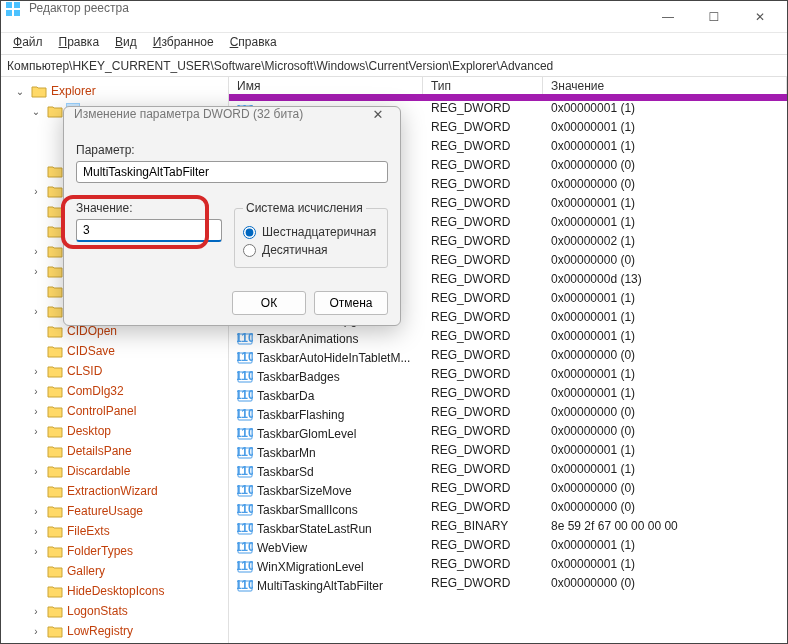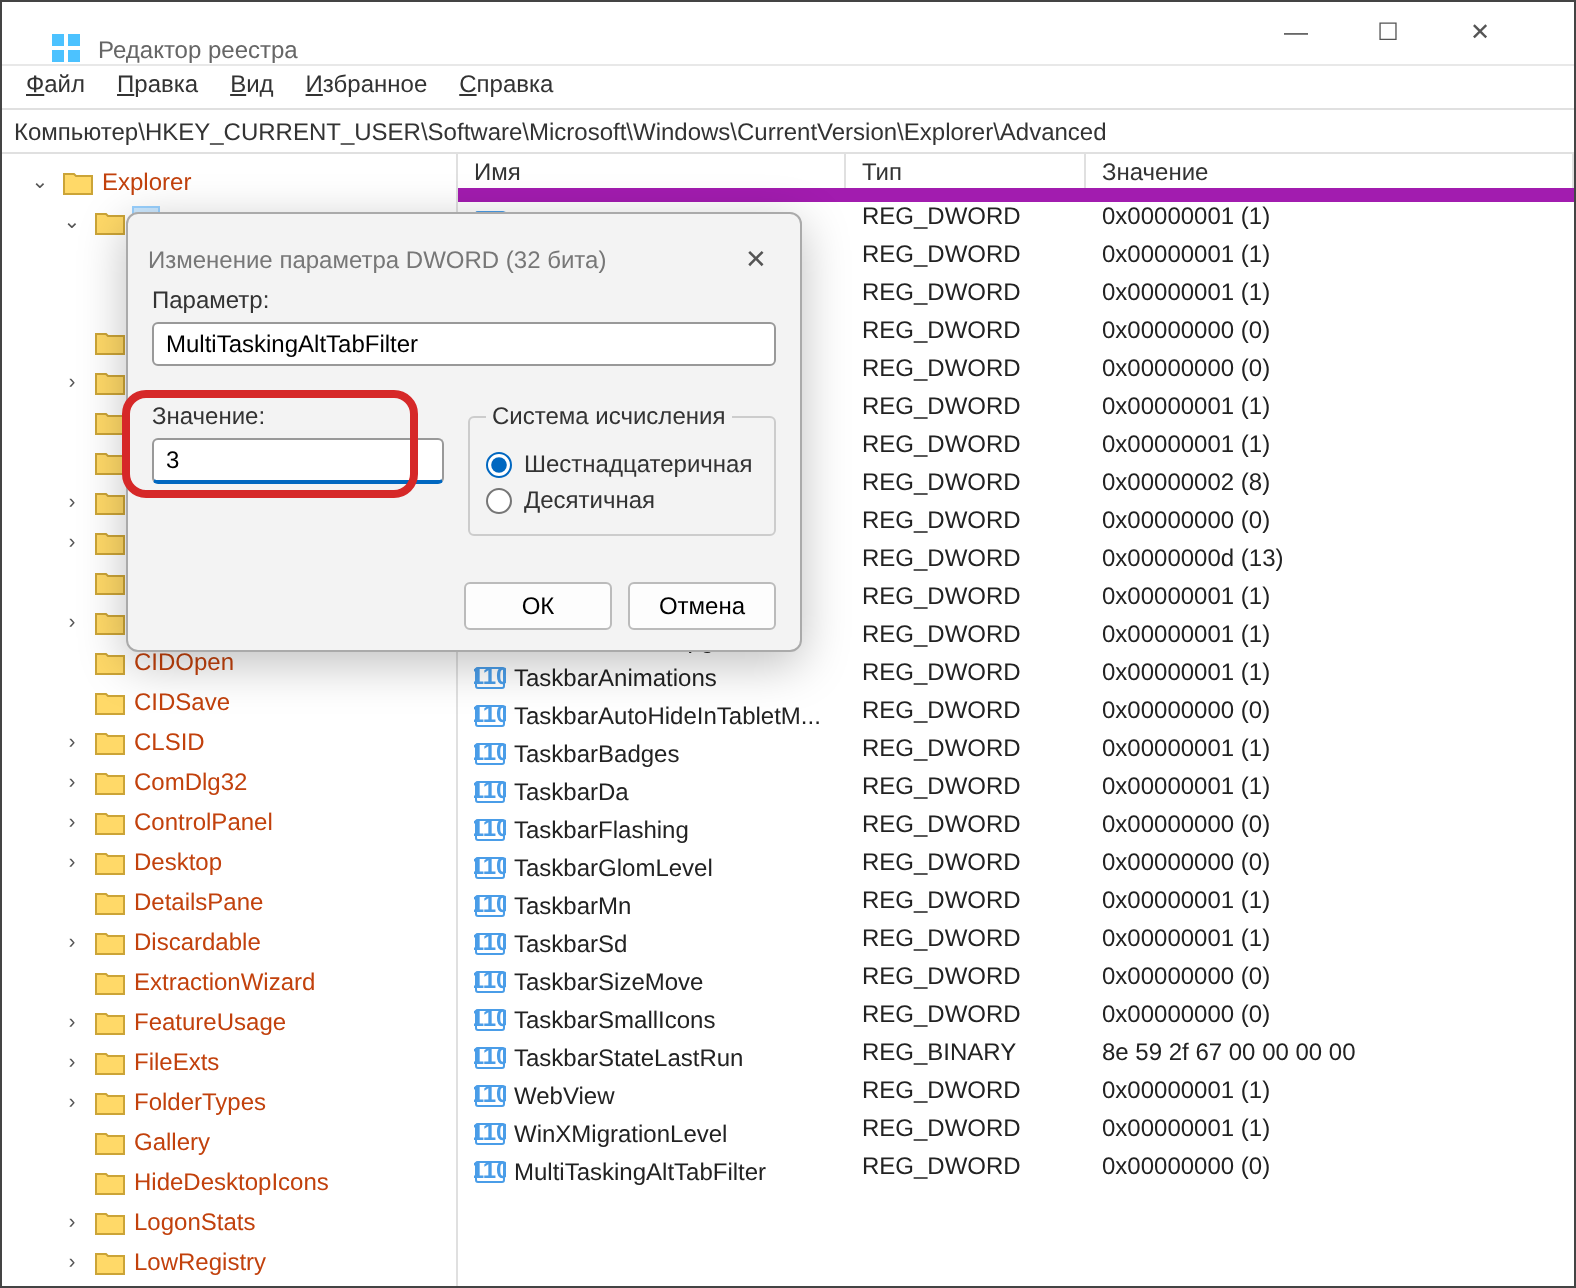--- a/index.html
+++ b/index.html
@@ -1,17 +1,17 @@
 <!DOCTYPE html>
 <html><head>
 <meta charset="utf-8">
 <style>
 *{box-sizing:border-box;margin:0;padding:0;font-family:"Segoe UI",Tahoma,sans-serif;font-size:12px;user-select:none}
 body{background:#fff;width:788px;height:644px;overflow:hidden;position:relative;border:1px solid #444}
-.titlebar{height:32px;display:flex;align-items:flex-end;padding:0 24px;background:#fff;border-bottom:1px solid #e8e8e8}
+.titlebar{height:32px;display:flex;align-items:flex-start;padding:0 4px;background:#fff;border-bottom:1px solid #e8e8e8}
 .titlebar .appicon{width:16px;height:16px;margin-right:8px}
 .titlebar .title{color:#666;flex:1}
 .titlebar .winbtn{width:46px;height:32px;display:flex;align-items:center;justify-content:center;color:#555}
 .menubar{height:22px;display:flex;padding:0 4px;background:#fff;border-bottom:1px solid #e0e0e0}
 .menubar .menuitem{padding:2px 8px;color:#333}
 .menubar .menuitem u{text-decoration:underline}
 .addressbar{height:22px;display:flex;align-items:center;padding:0 6px;background:#fff;border-bottom:1px solid #e0e0e0;color:#333}
 .content{display:flex;height:calc(100% - 76px)}
 .tree{width:228px;border-right:1px solid #e0e0e0;overflow-y:auto;overflow-x:hidden;background:#fff;padding-top:4px}
 .trow{display:flex;align-items:center;height:20px;padding-left:4px;white-space:nowrap}
@@ -22,21 +22,21 @@
 .trow.sel .lbl{background:#cce8ff;outline:1px solid #99d1ff;padding:0 2px}
 .list{flex:1;overflow:auto;background:#fff}
 .lhead{display:flex;height:24px;align-items:center;border-bottom:7px solid #a21caf;position:sticky;top:0;background:#fff}
 .lhead .col{padding:0 8px;color:#333;border-right:1px solid #e0e0e0;height:100%;display:flex;align-items:center}
 .c1{width:194px}.c2{width:120px}.c3{flex:1}
 .lrow{display:flex;height:19px;}
 .lrow .cell{padding:0 8px;overflow:hidden;text-overflow:ellipsis;white-space:nowrap;color:#222}
 .lrow .rico{width:16px;height:16px;margin-right:4px;flex-shrink:0}
 .lrow .c1{display:flex;align-items:center}
 .dialog{position:absolute;left:62px;top:105px;width:338px;background:#f3f3f3;border:1px solid #aaa;border-radius:6px;box-shadow:0 6px 24px rgba(0,0,0,0.25);z-index:10}
-.dialog .dtitle{height:30px;display:flex;align-items:flex-end;padding:0 10px;color:#777}
+.dialog .dtitle{height:30px;display:flex;align-items:flex-start;padding:0 10px;color:#777}
 .dialog .dtitle .dt{flex:1}
 .dialog .dtitle .dclose{width:24px;text-align:center;color:#555;font-size:13px}
 .dialog .dbody{padding:6px 12px 10px}
 .dialog .dlabel{color:#333;margin-bottom:4px}
 .dialog .dfield{width:100%;border:1px solid #999;border-radius:3px;padding:3px 6px;background:#fff;margin-bottom:10px}
 .dialog .dcols{display:flex;gap:12px}
 .dialog .dleft{flex:1}
 .dialog .dgroup{border:1px solid #ccc;border-radius:3px;padding:6px 8px;width:154px}
 .dialog .dgroup .gtitle{margin-top:-12px;background:#f3f3f3;display:inline-block;padding:0 3px;color:#333}
 .dialog .dradio{display:flex;align-items:center;gap:6px;margin:4px 0;color:#333}
@@ -385,21 +385,21 @@
         </div>
         <div class="lrow">
           <div class="cell c1">
             <svg class="rico" viewBox="0 0 16 16">
               <rect x="1" y="3" width="14" height="10" rx="1" fill="#fff" stroke="#4a9de8"></rect>
               <text x="8" y="11" text-anchor="middle" font-size="7" fill="#4a9de8" font-weight="bold">110</text>
             </svg>
             <span></span>
           </div>
           <div class="cell c2">REG_DWORD</div>
-          <div class="cell c3">0x00000002 (8)</div>
+          <div class="cell c3">0x00000002 (1)</div>
         </div>
         <div class="lrow">
           <div class="cell c1">
             <svg class="rico" viewBox="0 0 16 16">
               <rect x="1" y="3" width="14" height="10" rx="1" fill="#fff" stroke="#4a9de8"></rect>
               <text x="8" y="11" text-anchor="middle" font-size="7" fill="#4a9de8" font-weight="bold">110</text>
             </svg>
             <span></span>
           </div>
           <div class="cell c2">REG_DWORD</div>

